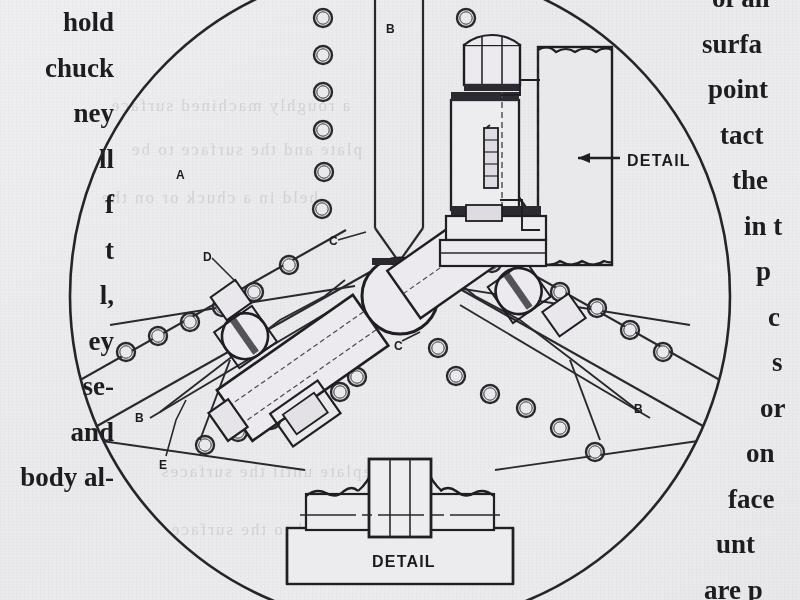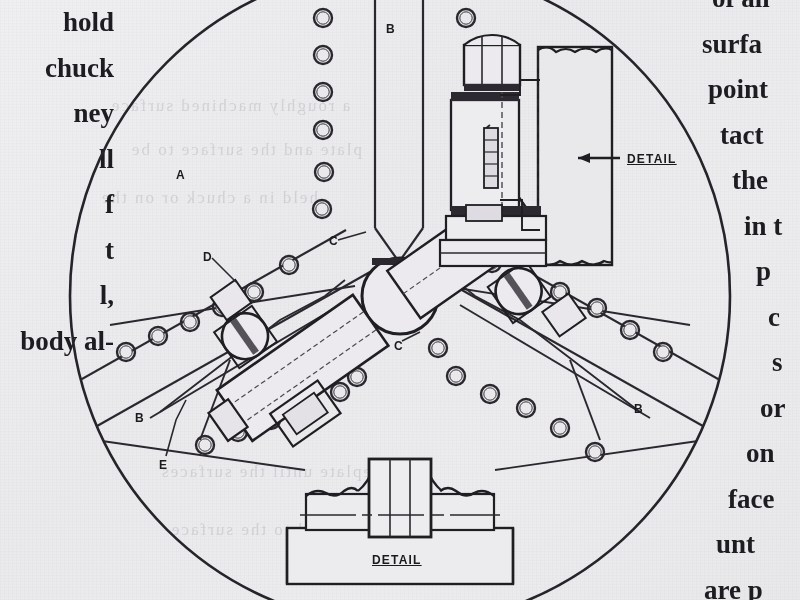--- a/index.html
+++ b/index.html
@@ -53,24 +53,23 @@
     position:absolute;
     font-family:"Liberation Sans", sans-serif;
     font-weight:700;
     font-size:12px;
     color:#1b1a1e;
     letter-spacing:.5px;
   }
   .lbl-detail{
     font-family:"Liberation Sans", sans-serif;
     font-weight:700;
-    font-size:12px;
+    font-size:16px;
     letter-spacing:1.2px;
     color:#1b1a1e;
-    text-decoration:underline;
   }
 </style>
 </head>
 <body>
 
 <div id="page"></div>
 
 <div class="bleed" style="left:110px;top:96px;">a roughly machined surface</div>
 <div class="bleed" style="left:130px;top:140px;">plate and the surface to be</div>
 <div class="bleed" style="left:100px;top:188px;">held in a chuck or on the</div>
@@ -78,20 +77,23 @@
 <div class="bleed" style="left:170px;top:520px;">are parallel to the surface</div>
 
 <div id="colLeft" class="col">
   <span class="ln">hold</span>
   <span class="ln">chuck</span>
   <span class="ln">ney</span>
   <span class="ln">ll</span>
   <span class="ln">f</span>
   <span class="ln">t</span>
   <span class="ln">l,</span>
+  <span class="ln">ey</span>
+  <span class="ln">se-</span>
+  <span class="ln">and</span>
   <span class="ln">body al-</span>
 </div>
 
 <div id="colRight" class="col" style="top:-24px;">
   <span class="ln" style="padding-left:22px;">of all</span>
   <span class="ln" style="padding-left:12px;">surfa</span>
   <span class="ln" style="padding-left:18px;">point</span>
   <span class="ln" style="padding-left:30px;">tact</span>
   <span class="ln" style="padding-left:42px;">the</span>
   <span class="ln" style="padding-left:54px;">in t</span>

